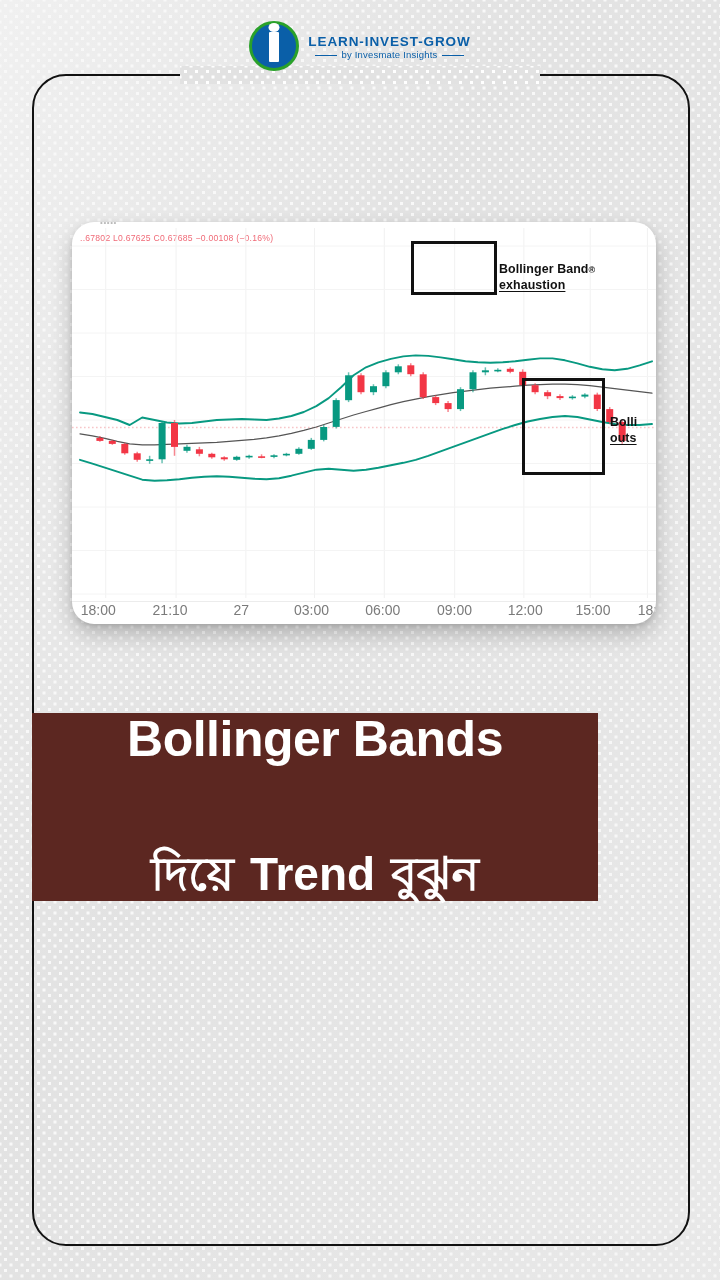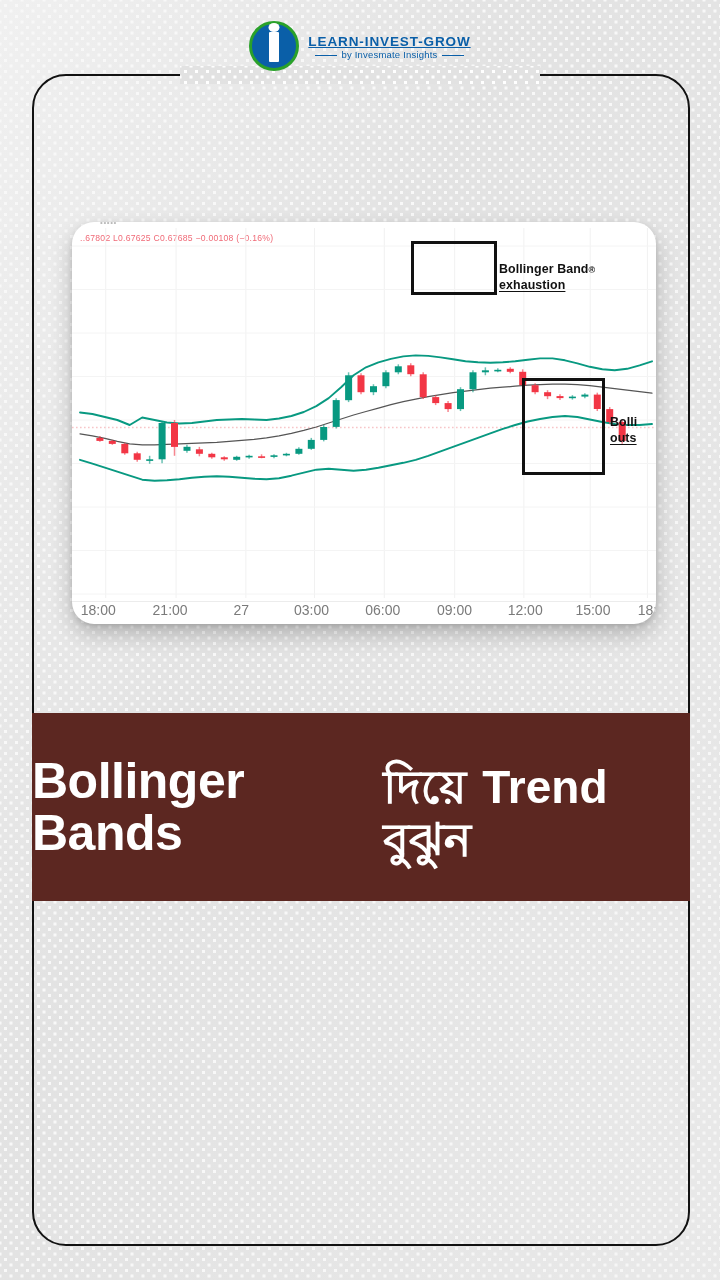--- a/index.html
+++ b/index.html
@@ -53,21 +53,21 @@
     font-size:30px;font-weight:bold;letter-spacing:.5px;
     white-space:nowrap;position:relative;
   }
   .logo-top .c-blue{color:#0a5fa8;}
   .logo-top .c-green{color:#2aa12a;}
   .logo-reg{
     font-size:11px;vertical-align:super;color:#0a5fa8;font-weight:bold;
   }
   .logo-sub{
     font-size:13.5px;font-weight:bold;color:#0a5fa8;letter-spacing:.9px;
-    margin-top:2px;text-align:right;white-space:nowrap;text-decoration:underline;
+    margin-top:2px;text-align:right;white-space:nowrap;
   }
   .logo-sub2{
     font-size:9.5px;color:#0a5fa8;text-align:center;margin-top:2px;
     letter-spacing:.2px;white-space:nowrap;
   }
   .logo-sub2 .rule{
     display:inline-block;width:22px;height:1px;background:#0a5fa8;
     vertical-align:middle;margin:0 4px;
   }
 
@@ -132,23 +132,23 @@
   .ann-label{
     position:absolute;font-size:12.4px;font-weight:bold;color:#111111;
     line-height:1.28;letter-spacing:.1px;
     font-family:"Liberation Sans",sans-serif;
   }
   .ann-label .u{text-decoration:underline;text-underline-offset:2px;}
   .ann-label .reg{font-size:9px;vertical-align:baseline;}
 
   
   .banner{
-    position:absolute;left:32px;top:713px;width:658px;height:188px;
+    position:absolute;left:32px;top:713px;width:566px;height:188px;
     background:#5c2721;z-index:5;
-    display:flex;align-items:center;justify-content:space-between;
+    display:flex;flex-direction:column;align-items:center;justify-content:space-between;
   }
   .banner-l1{
     color:#ffffff;font-size:50px;font-weight:bold;letter-spacing:-.5px;
     line-height:1.05;
     font-family:"Liberation Sans","DejaVu Sans",sans-serif;
   }
   .banner-l2{
     color:#ffffff;font-size:46px;font-weight:bold;
     line-height:1.15;margin-top:14px;
     font-family:"DejaVu Sans","Liberation Sans",sans-serif;
@@ -288,21 +288,21 @@
         <rect x="521.8" y="172.6" width="7.0" height="14.4" fill="#f23645"></rect>
         <line x1="537.7217391304348" y1="185.0742857142866" x2="537.7217391304348" y2="201.97714285714406" stroke="#f23645" stroke-width="1.5" opacity="0.6"></line>
         <rect x="534.2" y="187.1" width="7.0" height="12.9" fill="#f23645"></rect>
         <line x1="550.1565217391304" y1="197.99999999999724" x2="550.1565217391304" y2="221.86285714285614" stroke="#f23645" stroke-width="1.5" opacity="0.6"></line>
         <rect x="546.7" y="200.0" width="7.0" height="18.9" fill="#f23645"></rect>
       </svg>
 
     <div class="axis-rule"></div>
     <div class="xaxis" id="xaxis">
         <div class="tk" style="left: 4.5%;">18:00</div>
-        <div class="tk" style="left: 16.8%;">21:00</div>
+        <div class="tk" style="left: 16.8%;">21:10</div>
         <div class="tk" style="left: 29%;">27</div>
         <div class="tk" style="left: 41%; text-align: right;">03:00</div>
         <div class="tk" style="left: 53.2%;">06:00</div>
         <div class="tk" style="left: 65.5%;">09:00</div>
         <div class="tk" style="left: 77.6%;">12:00</div>
         <div class="tk" style="left: 89.2%;">15:00</div>
         <div class="tk" style="left: 99.2%;">18:0</div>
       </div>
 
     <div id="annotations">

